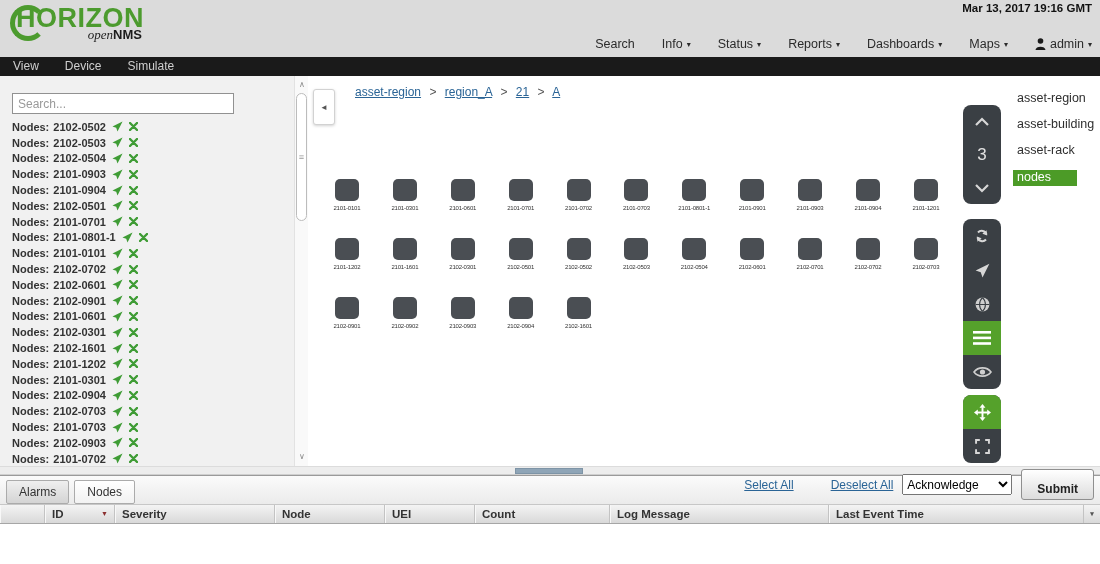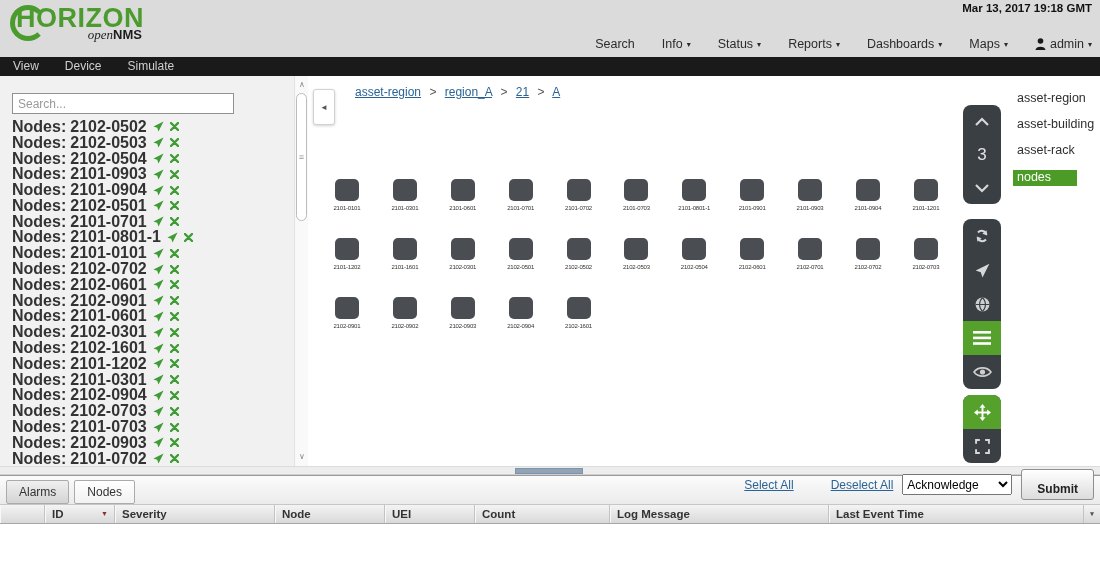--- a/index.html
+++ b/index.html
@@ -27,21 +27,21 @@
 
   
   .main { position:absolute; left:0; top:76px; width:1100px; height:390px; background:#fff; }
 
   
   .sidebar { position:absolute; left:0; top:0; width:294px; height:390px; background:#f1f1f1; overflow:hidden; }
   .search-input { margin:17px 0 0 12px; width:222px; height:21px; border:1px solid #919191; background:#fff;
                   font-size:12px; color:#333; padding:2px 5px; font-family:"Liberation Sans", sans-serif; }
   .search-input::placeholder { color:#9a9a9a; }
   .node-list { margin:5px 0 0 12px; }
-  .node-row { height:15.8px; display:flex; align-items:center; font-size:16px; font-weight:bold; color:#333; white-space:nowrap; }
+  .node-row { height:15.8px; display:flex; align-items:center; font-size:11px; font-weight:bold; color:#333; white-space:nowrap; }
   .node-row .pfx { margin-right:4px; }
   .node-row .icon-btn { margin-left:6px; display:inline-flex; cursor:pointer; }
 
   
   .sb-scroll { position:absolute; left:294px; top:0; width:14px; height:390px; background:#f9f9f9; border-left:1px solid #e2e2e2; }
   .sb-btn { position:absolute; left:1px; width:12px; height:12px; text-align:center; font-size:8px; color:#888;
             line-height:12px; cursor:pointer; }
   .sb-up { top:3px; } .sb-down { bottom:3px; }
   .sb-thumb { position:absolute; left:1px; top:17px; width:11px; height:128px; background:#fff; border:1px solid #bcbcbc;
               border-radius:6px; display:flex; align-items:center; justify-content:center; font-size:9px; color:#999; cursor:pointer; }
@@ -110,21 +110,21 @@
   <div class="header">
     <div class="logo">
       <span class="logo-arc"></span>
       <span class="logo-text">
         <span class="logo-brand">HORIZON</span>
         <div class="logo-sub">
           <span class="open">open</span><span class="nms">NMS</span>
         </div>
       </span>
     </div>
-    <div class="datetime">Mar 13, 2017 19:18 GMT</div>
+    <div class="datetime">Mar 13, 2017 19:16 GMT</div>
     <div class="nav">
       <span class="nav-item">
           <span>Search</span>
         </span>
       <span class="nav-item">
           <span>Info</span>
           <span class="caret">▾</span>
         </span>
       <span class="nav-item">
           <span>Status</span>

